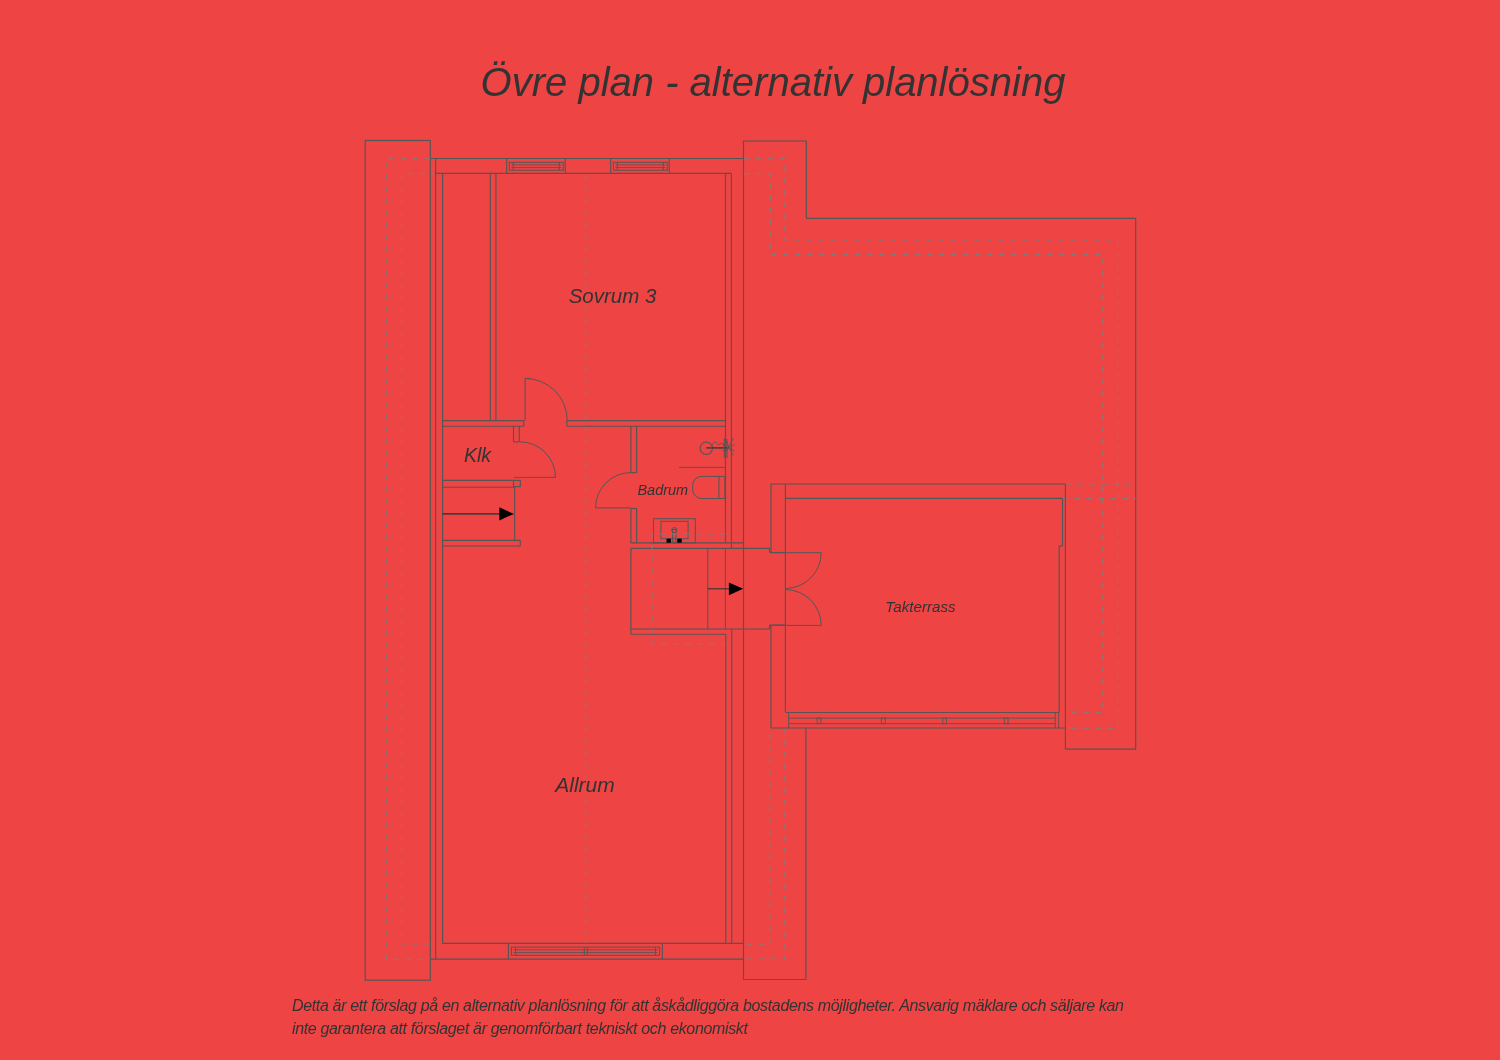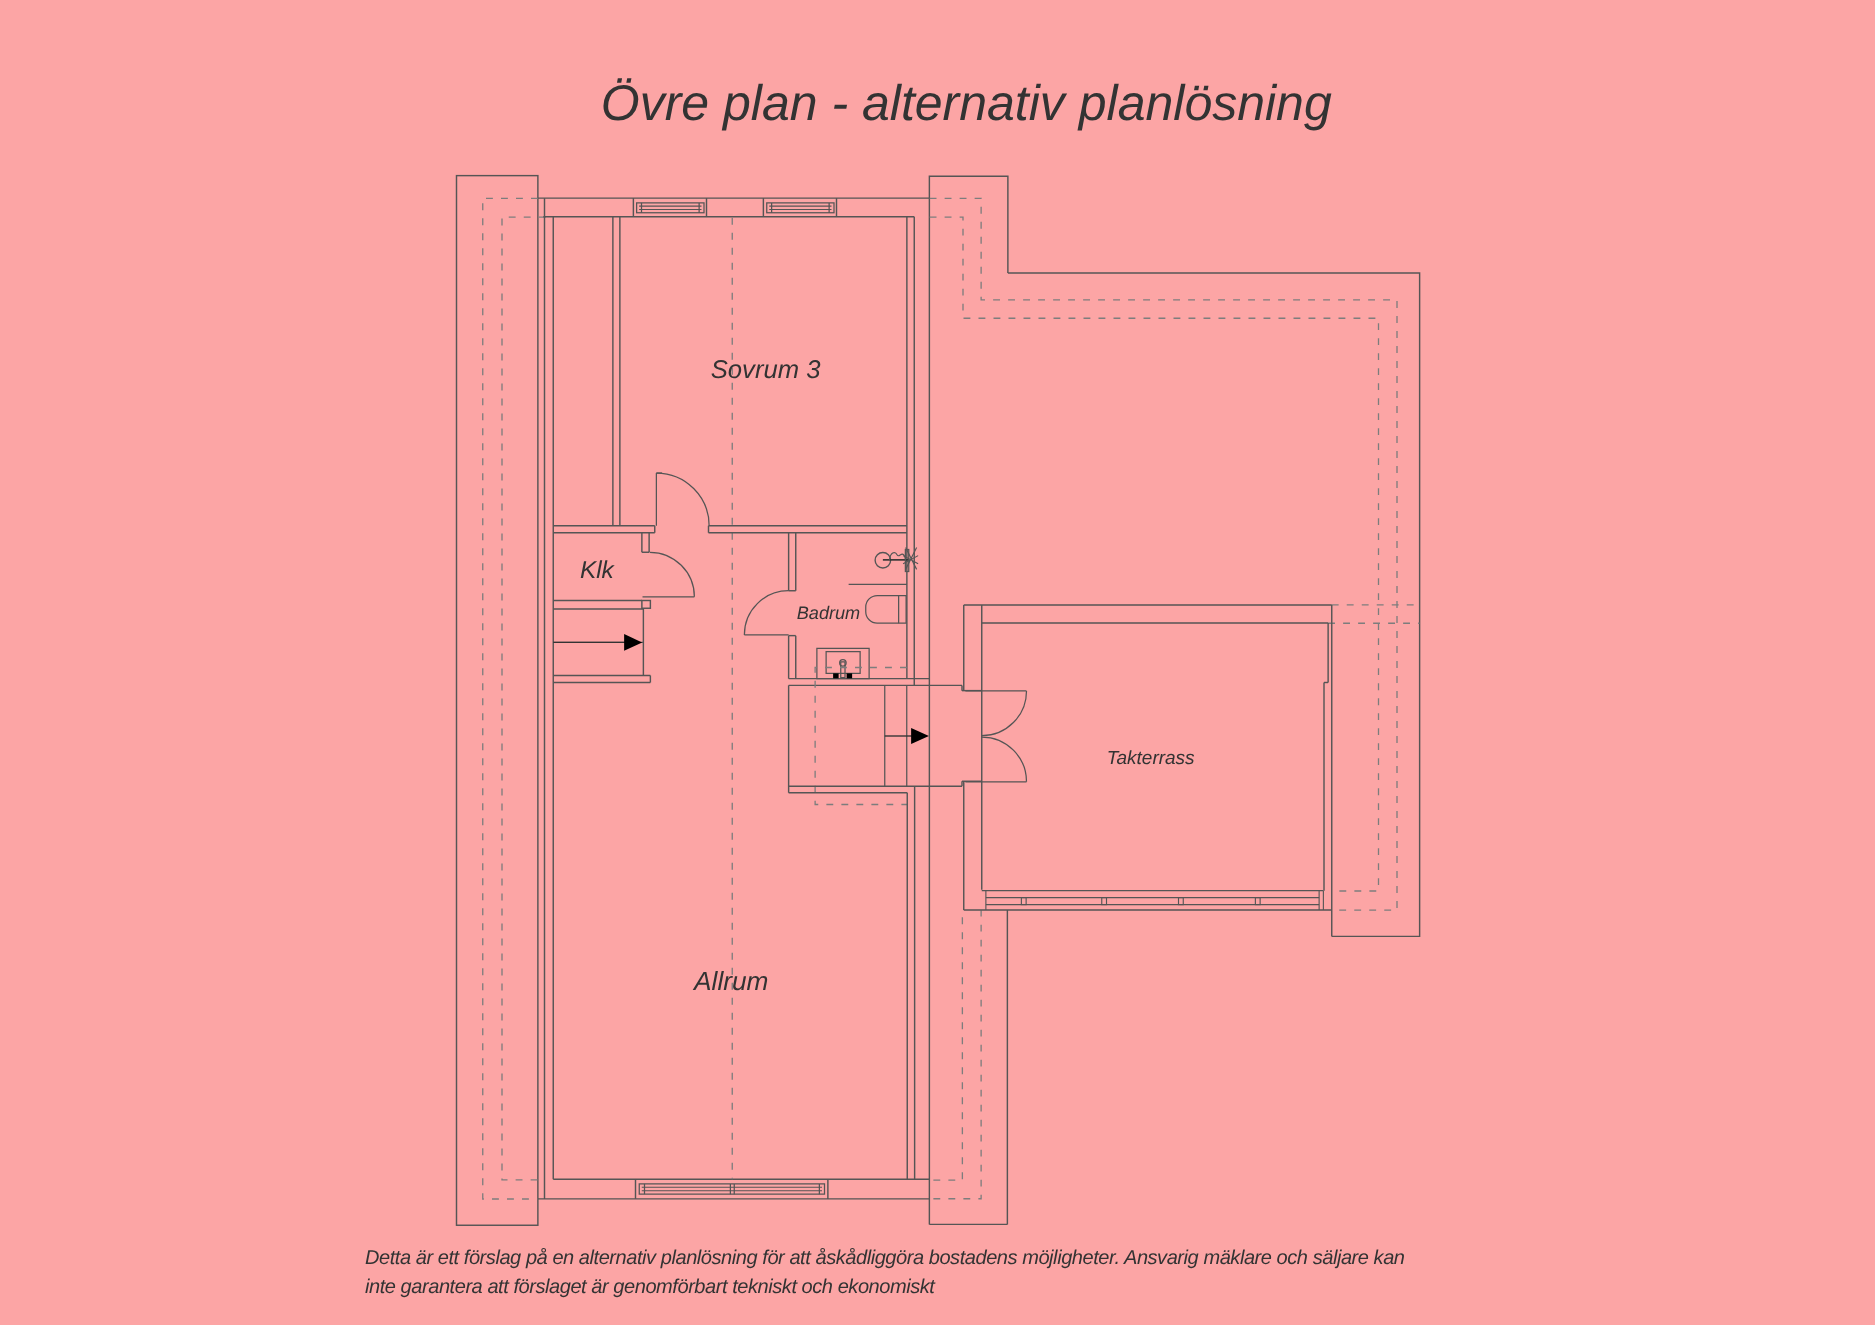--- a/index.html
+++ b/index.html
@@ -1,16 +1,16 @@
 <!DOCTYPE html>
 <html><head>
 <meta charset="utf-8">
 <style>
   html,body{margin:0;padding:0;background:#ffffff;}
-  .page{position:relative;width:1500px;height:1060px;background:#fca5a5;overflow:hidden;
+  .page{position:relative;width:1500px;height:1060px;background:#ef4444;overflow:hidden;
         font-family:"Liberation Sans",sans-serif;}
   text{font-family:"Liberation Sans",sans-serif;font-style:italic;fill:#333333;}
 </style>
 </head>
 <body>
 <div class="page">
 <svg width="1500" height="1060" viewBox="0 0 1500 1060" fill="none">
 
 <text x="773" y="96" font-size="40" text-anchor="middle" fill="#3a3a3a">Övre plan - alternativ planlösning</text>
 

